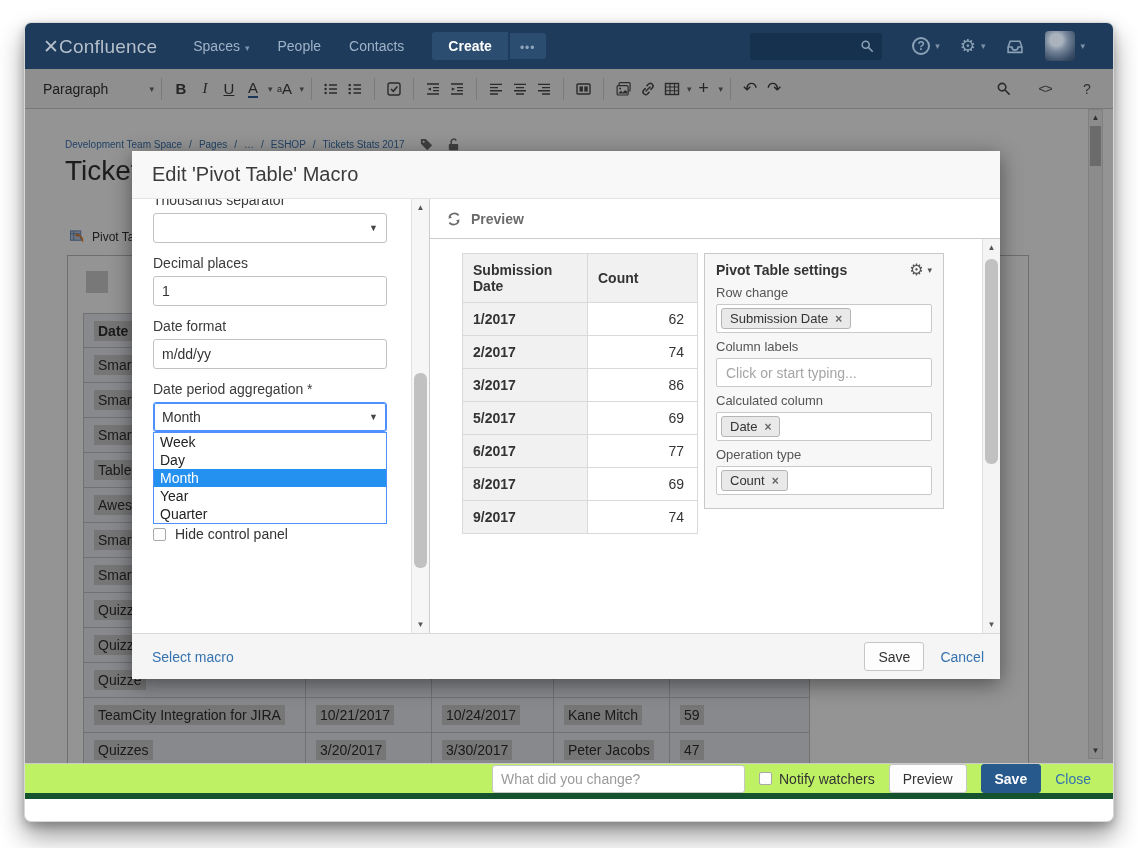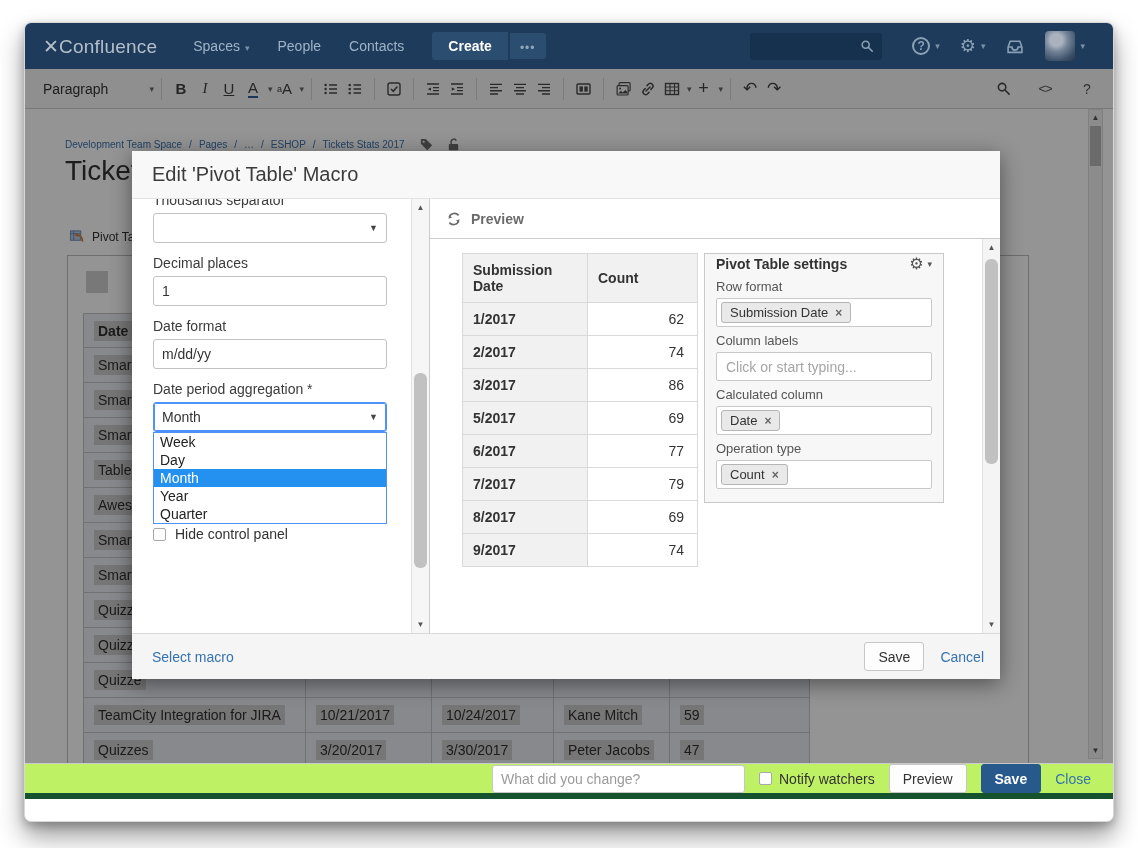--- a/index.html
+++ b/index.html
@@ -118,21 +118,21 @@
                gap:9px; padding:0 16px; font-size:14px; font-weight:bold; color:#6b6b6b; }
   .pv-body { flex:1; position:relative; background:#fff; overflow:hidden; padding:14px 34px 0 16px;
              display:flex; align-items:flex-start; }
   .pv-table { border-collapse:collapse; margin-left:16px; font-size:14px; color:#333; }
   .pv-table th,.pv-table td { border:1px solid #d9d9d9; }
   .pv-table th { background:#f1f1f1; font-weight:bold; text-align:left; padding:8px 10px; }
   .pv-table th.c-label { width:125px; } .pv-table th.c-count { width:110px; }
   .pv-table td.c-label { background:#f1f1f1; font-weight:bold; padding:8px 10px; }
   .pv-table td.c-count { text-align:right; padding:8px 13px; }
 
-  .settings { width:240px; margin-left:6px; border:1px solid #c9c9c9; background:#f7f7f7; padding:0 11px 13px; }
+  .settings { width:240px; margin-left:6px; border:1px solid #c9c9c9; background:#f7f7f7; padding:6px 11px 13px; }
   .st-titlerow { display:flex; align-items:center; justify-content:space-between; margin-bottom:2px; }
   .st-title { font-size:14px; font-weight:bold; color:#333; }
   .st-gear { display:flex; align-items:center; gap:4px; color:#555; cursor:pointer; }
   .st-gear .g { font-size:16px; }
   .st-label { font-size:13px; color:#555; margin:6px 0 4px; }
   .tok-box { background:#fff; border:1px solid #c9c9c9; border-radius:2px; min-height:29px; padding:2px 4px;
              display:flex; align-items:center; }
   .token { display:inline-flex; align-items:center; gap:7px; background:#e9e9e9; border:1px solid #b5b5b5;
            border-radius:3px; padding:2px 8px; font-size:13px; color:#333; cursor:default; }
   .tok-x { color:#666; font-weight:bold; font-size:12px; cursor:pointer; }
@@ -563,43 +563,39 @@
                   </tr>
             <tr>
                     <td class="c-label">5/2017</td>
                     <td class="c-count">69</td>
                   </tr>
             <tr>
                     <td class="c-label">6/2017</td>
                     <td class="c-count">77</td>
                   </tr>
             <tr>
-                    <td class="c-label">7/2017</td>
-                    <td class="c-count">79</td>
-                  </tr>
-            <tr>
                     <td class="c-label">8/2017</td>
                     <td class="c-count">69</td>
                   </tr>
             <tr>
                     <td class="c-label">9/2017</td>
                     <td class="c-count">74</td>
                   </tr>
           </tbody>
               </table>
 
           <div class="settings">
             <div class="st-titlerow">
               <span class="st-title">Pivot Table settings</span>
               <span class="st-gear">
                     <span class="g">⚙</span>
                     <span style="font-size:9px;">▾</span>
                   </span>
             </div>
-            <div class="st-label">Row format</div>
+            <div class="st-label">Row change</div>
             <div class="tok-box">
               <span class="token">
                     <span>Submission Date</span>
                     <span class="tok-x">×</span>
                   </span>
             </div>
             <div class="st-label">Column labels</div>
             <div class="tok-box">
               <span class="tok-ph">Click or start typing...</span>
             </div>

